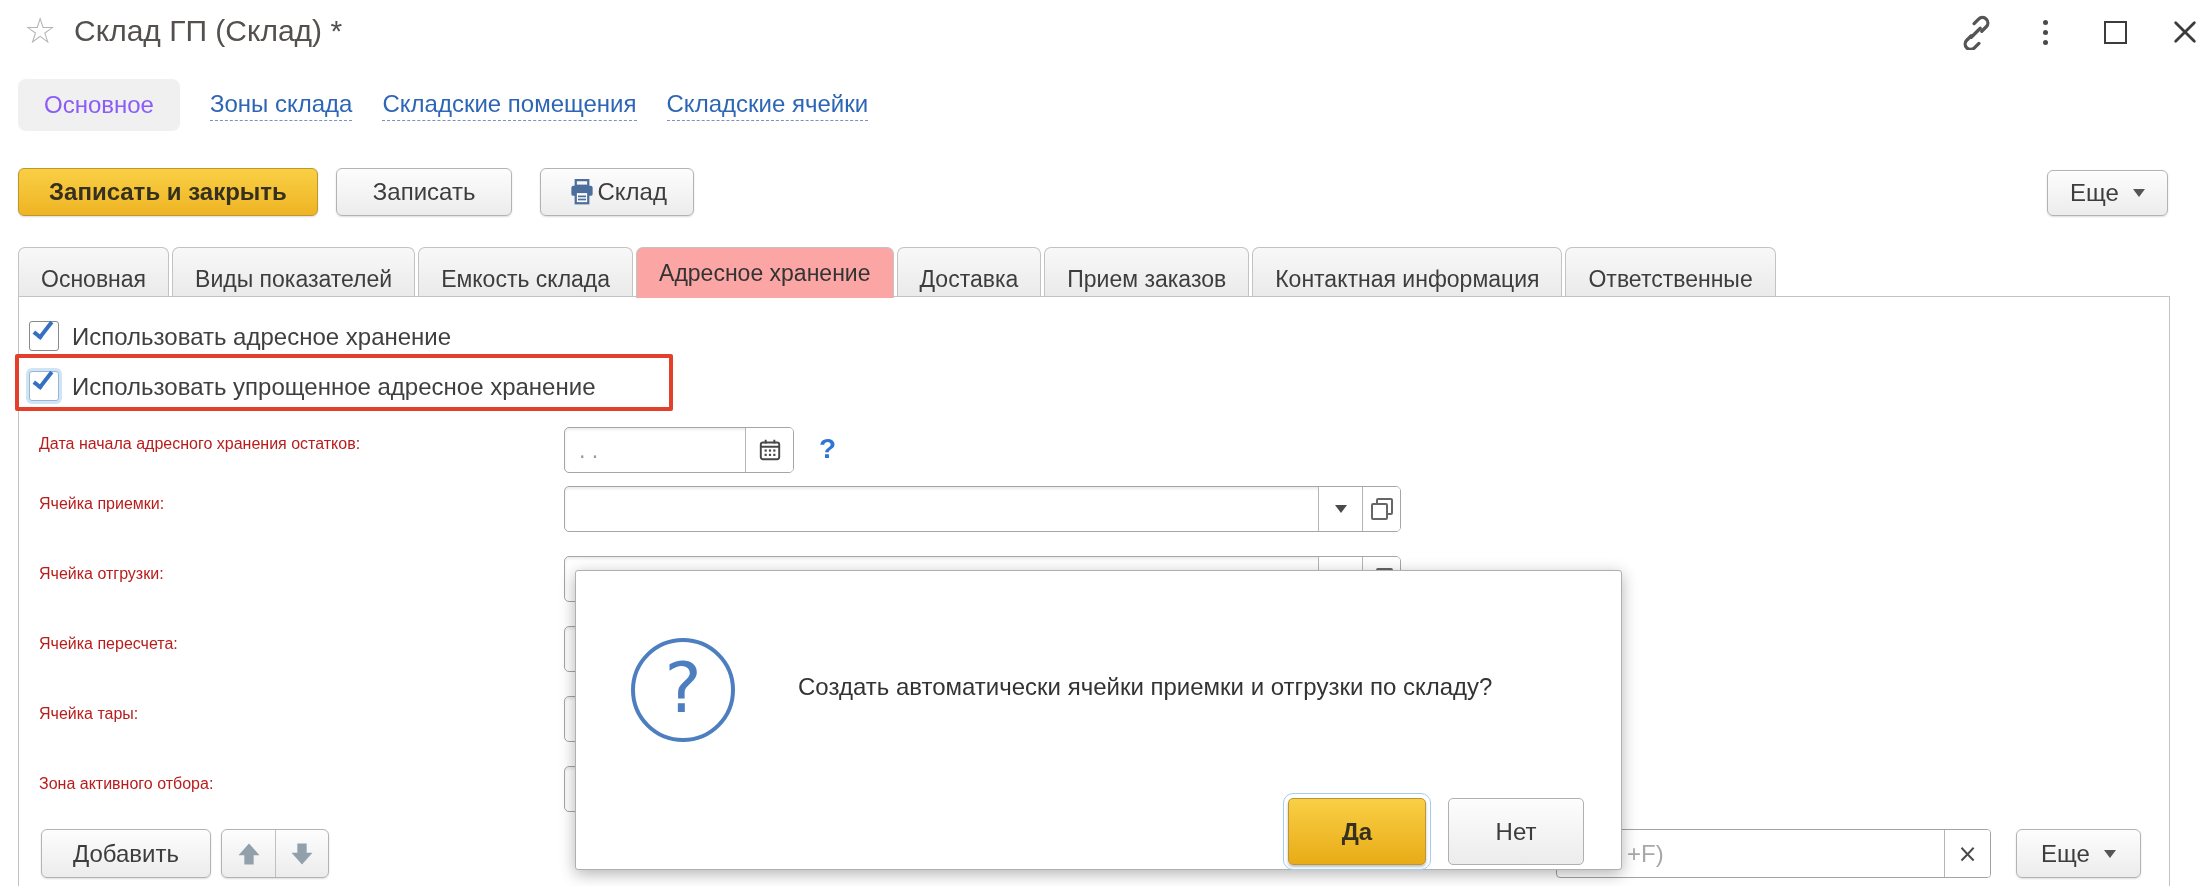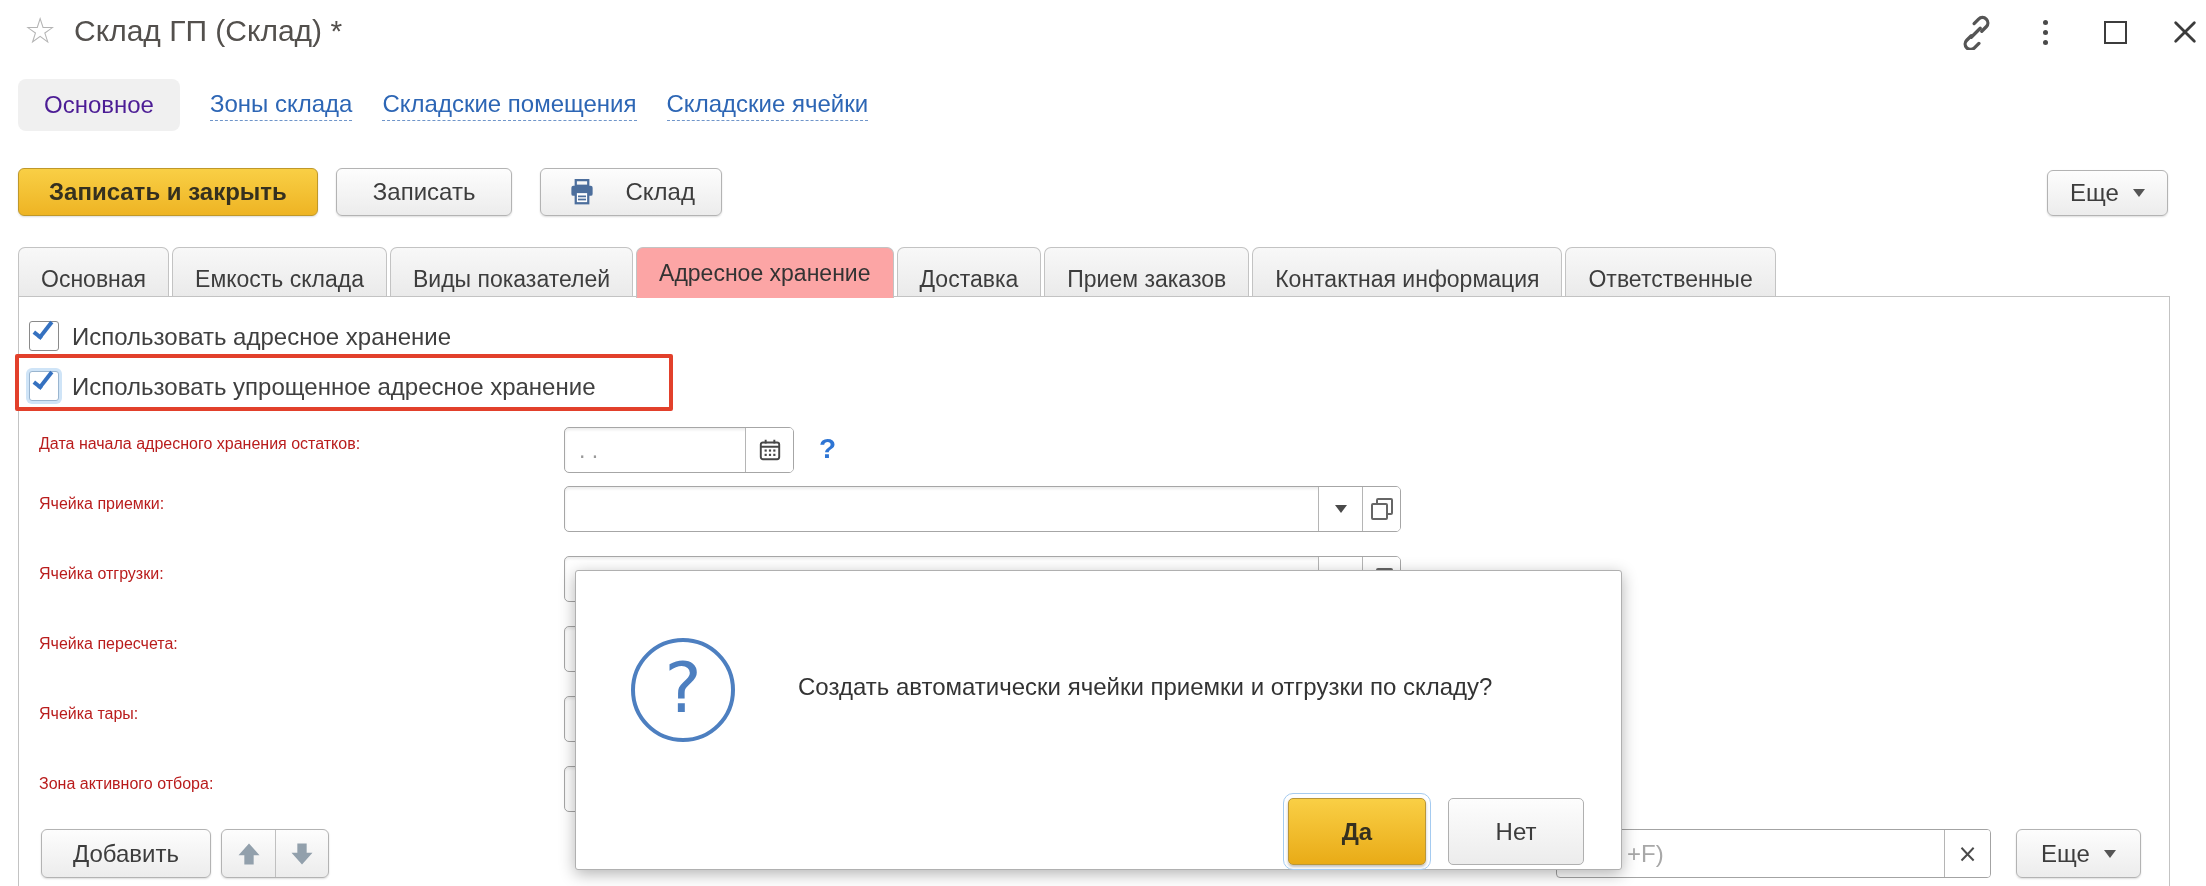--- a/index.html
+++ b/index.html
@@ -12,21 +12,21 @@
     font-family:"DejaVu Sans", sans-serif; }
   .title { left:74px; top:14px; font-size:30px; color:#53504d; white-space:nowrap; }
   .wincontrols { left:1956px; top:10px; display:flex; align-items:center; gap:32px; height:44px; }
   .winbtn { display:flex; align-items:center; justify-content:center; width:38px; height:38px; cursor:pointer; }
   .kebab { display:flex; flex-direction:column; gap:5px; align-items:center; }
   .kebab i { width:5px; height:5px; border-radius:50%; background:#4a4a4a; }
   .maxbox { width:23px; height:23px; border:2.5px solid #3c3c3c; }
 
   
   .navrow { left:18px; top:78px; display:flex; align-items:center; gap:30px; height:54px; }
-  .nav-main { background:#f0f0f0; border-radius:8px; padding:12px 26px; font-size:24px; color:#4c1d95; cursor:pointer; }
+  .nav-main { background:#f0f0f0; border-radius:8px; padding:12px 26px; font-size:24px; color:#8b5cf6; cursor:pointer; }
   .nav-link { font-size:24px; color:#2d66b5; border-bottom:1px dashed #6f95c9; padding-bottom:2px; cursor:pointer; white-space:nowrap; }
 
   
   .cmdrow { left:18px; top:168px; display:flex; align-items:center; height:48px; }
   .btn { display:inline-flex; align-items:center; justify-content:center; height:48px;
     border:1px solid #b3b3b3; border-radius:6px; background:linear-gradient(#fdfdfd,#ececec);
     box-shadow:0 1px 2px rgba(0,0,0,.14); font-size:24px; color:#3d3d3d; cursor:pointer; white-space:nowrap; }
   .btn-yellow { background:linear-gradient(#f9cf45,#eeb424); border-color:#bf982a; color:#35301f; font-weight:bold; }
   .caret { width:0; height:0; border-left:6px solid transparent; border-right:6px solid transparent;
     border-top:8px solid #555; margin-left:14px; }
@@ -123,42 +123,42 @@
 <div class="abs navrow">
   <span class="nav-main">Основное</span>
   <span class="nav-link">Зоны склада</span>
   <span class="nav-link">Складские помещения</span>
   <span class="nav-link">Складские ячейки</span>
 </div>
 
 <div class="abs cmdrow">
   <button class="btn btn-yellow" style="padding:0 30px; margin-right:18px;">Записать и закрыть</button>
   <button class="btn" style="padding:0 36px; margin-right:28px;">Записать</button>
-  <button class="btn" style="padding:16px 26px; gap:28px;">
+  <button class="btn" style="padding:16px 26px; gap:0;">
     <span>
       <svg width="30" height="30" viewBox="0 0 24 24">
         <rect x="7" y="2.5" width="10" height="4.5" fill="none" stroke="#4c6e9c" stroke-width="1.8"></rect>
         <rect x="3.5" y="7" width="17" height="8" rx="1.5" fill="#4c6e9c"></rect>
         <rect x="7" y="12" width="10" height="9" fill="#fff" stroke="#4c6e9c" stroke-width="1.8"></rect>
         <line x1="8.8" y1="15.5" x2="15.2" y2="15.5" stroke="#4c6e9c" stroke-width="1.4"></line>
         <line x1="8.8" y1="18" x2="15.2" y2="18" stroke="#4c6e9c" stroke-width="1.4"></line>
       </svg>
     </span>
     <span>Склад</span>
   </button>
 </div>
 <button class="btn more-top">
   <span>Еще</span>
   <span class="caret"></span>
 </button>
 
 <div class="abs tabs">
   <span class="tab">Основная</span>
+  <span class="tab">Виды показателей</span>
   <span class="tab">Емкость склада</span>
-  <span class="tab">Виды показателей</span>
   <span class="tab active">Адресное хранение</span>
   <span class="tab">Доставка</span>
   <span class="tab">Прием заказов</span>
   <span class="tab">Контактная информация</span>
   <span class="tab">Ответственные</span>
 </div>
 
 <div class="abs panel">
 
   <div class="cbrow" style="top:20px;">

